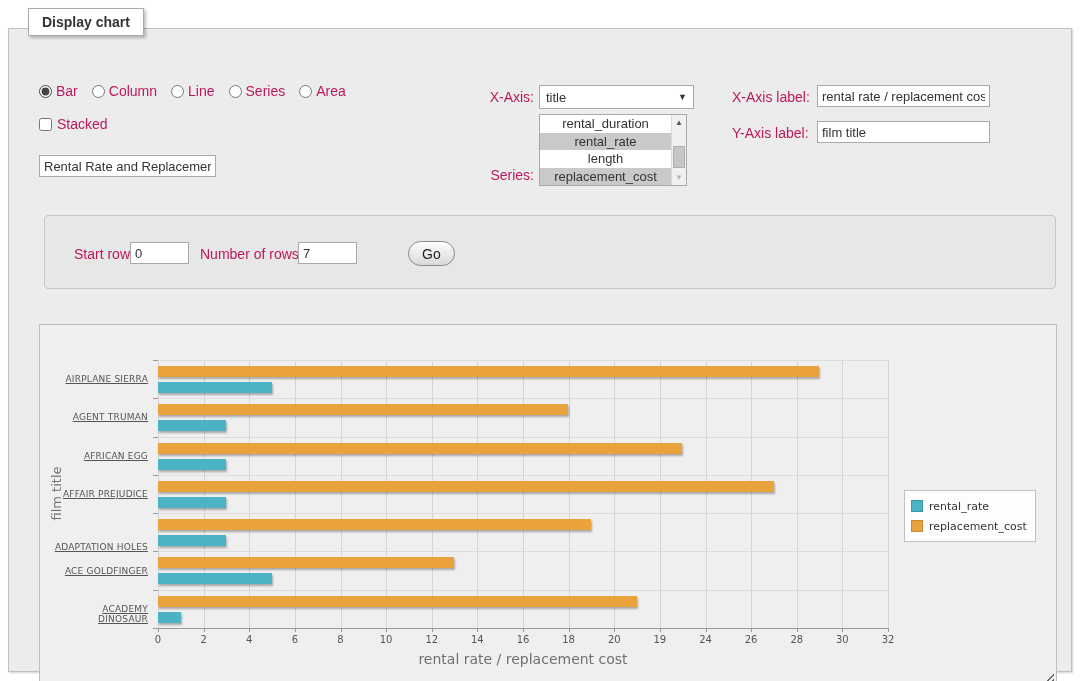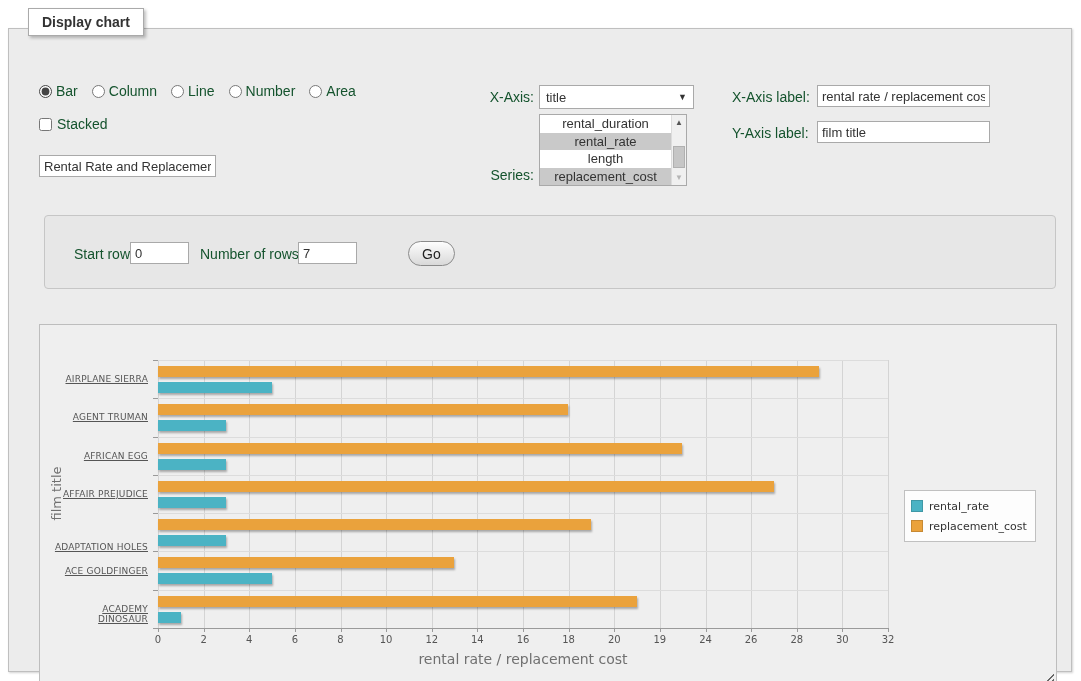--- a/index.html
+++ b/index.html
@@ -11,21 +11,21 @@
   .fieldset { position:absolute; left:8px; top:28px; width:1064px; height:644px;
     background:#ececec; border:1px solid #bfbfbf;
     box-shadow:1px 1px 2px rgba(0,0,0,0.18); }
   .legend-box { position:absolute; left:28px; top:8px; z-index:5;
     background:#ffffff; border:1px solid #aaa; padding:5px 13px;
     font-weight:bold; font-size:14px; color:#333;
     box-shadow:2px 2px 3px rgba(0,0,0,0.25); }
 
   
   .abs { position:absolute; }
-  label, .lbl { font-size:14px; color:#14532d; }
+  label, .lbl { font-size:14px; color:#be185d; }
   .radio-row { left:30px; top:54px; display:flex; align-items:center; gap:4px; }
   .radio-row .grp { display:flex; align-items:center; gap:4px; margin-right:10px; }
   input[type="radio"], input[type="checkbox"] { width:13px; height:13px; accent-color:#444; }
   .chk-row { left:30px; top:87px; display:flex; align-items:center; gap:5px; }
 
   input[type="text"] { border:1px solid #a9a9a9; background:#fff; height:22px;
     font-family:"Liberation Sans", sans-serif; font-size:13px; color:#333;
     padding:0 4px; outline:none; }
 
   .lbl-right { text-align:right; }
@@ -106,21 +106,21 @@
     <span class="grp">
         <input type="radio" name="ctype" style="">
         <label>Column</label>
       </span>
     <span class="grp">
         <input type="radio" name="ctype" style="">
         <label>Line</label>
       </span>
     <span class="grp">
         <input type="radio" name="ctype" style="">
-        <label>Number</label>
+        <label>Series</label>
       </span>
     <span class="grp">
         <input type="radio" name="ctype" style="">
         <label>Area</label>
       </span>
   </div>
 
   <div class="abs chk-row">
     <input type="checkbox" style="">
     <label>Stacked</label>

